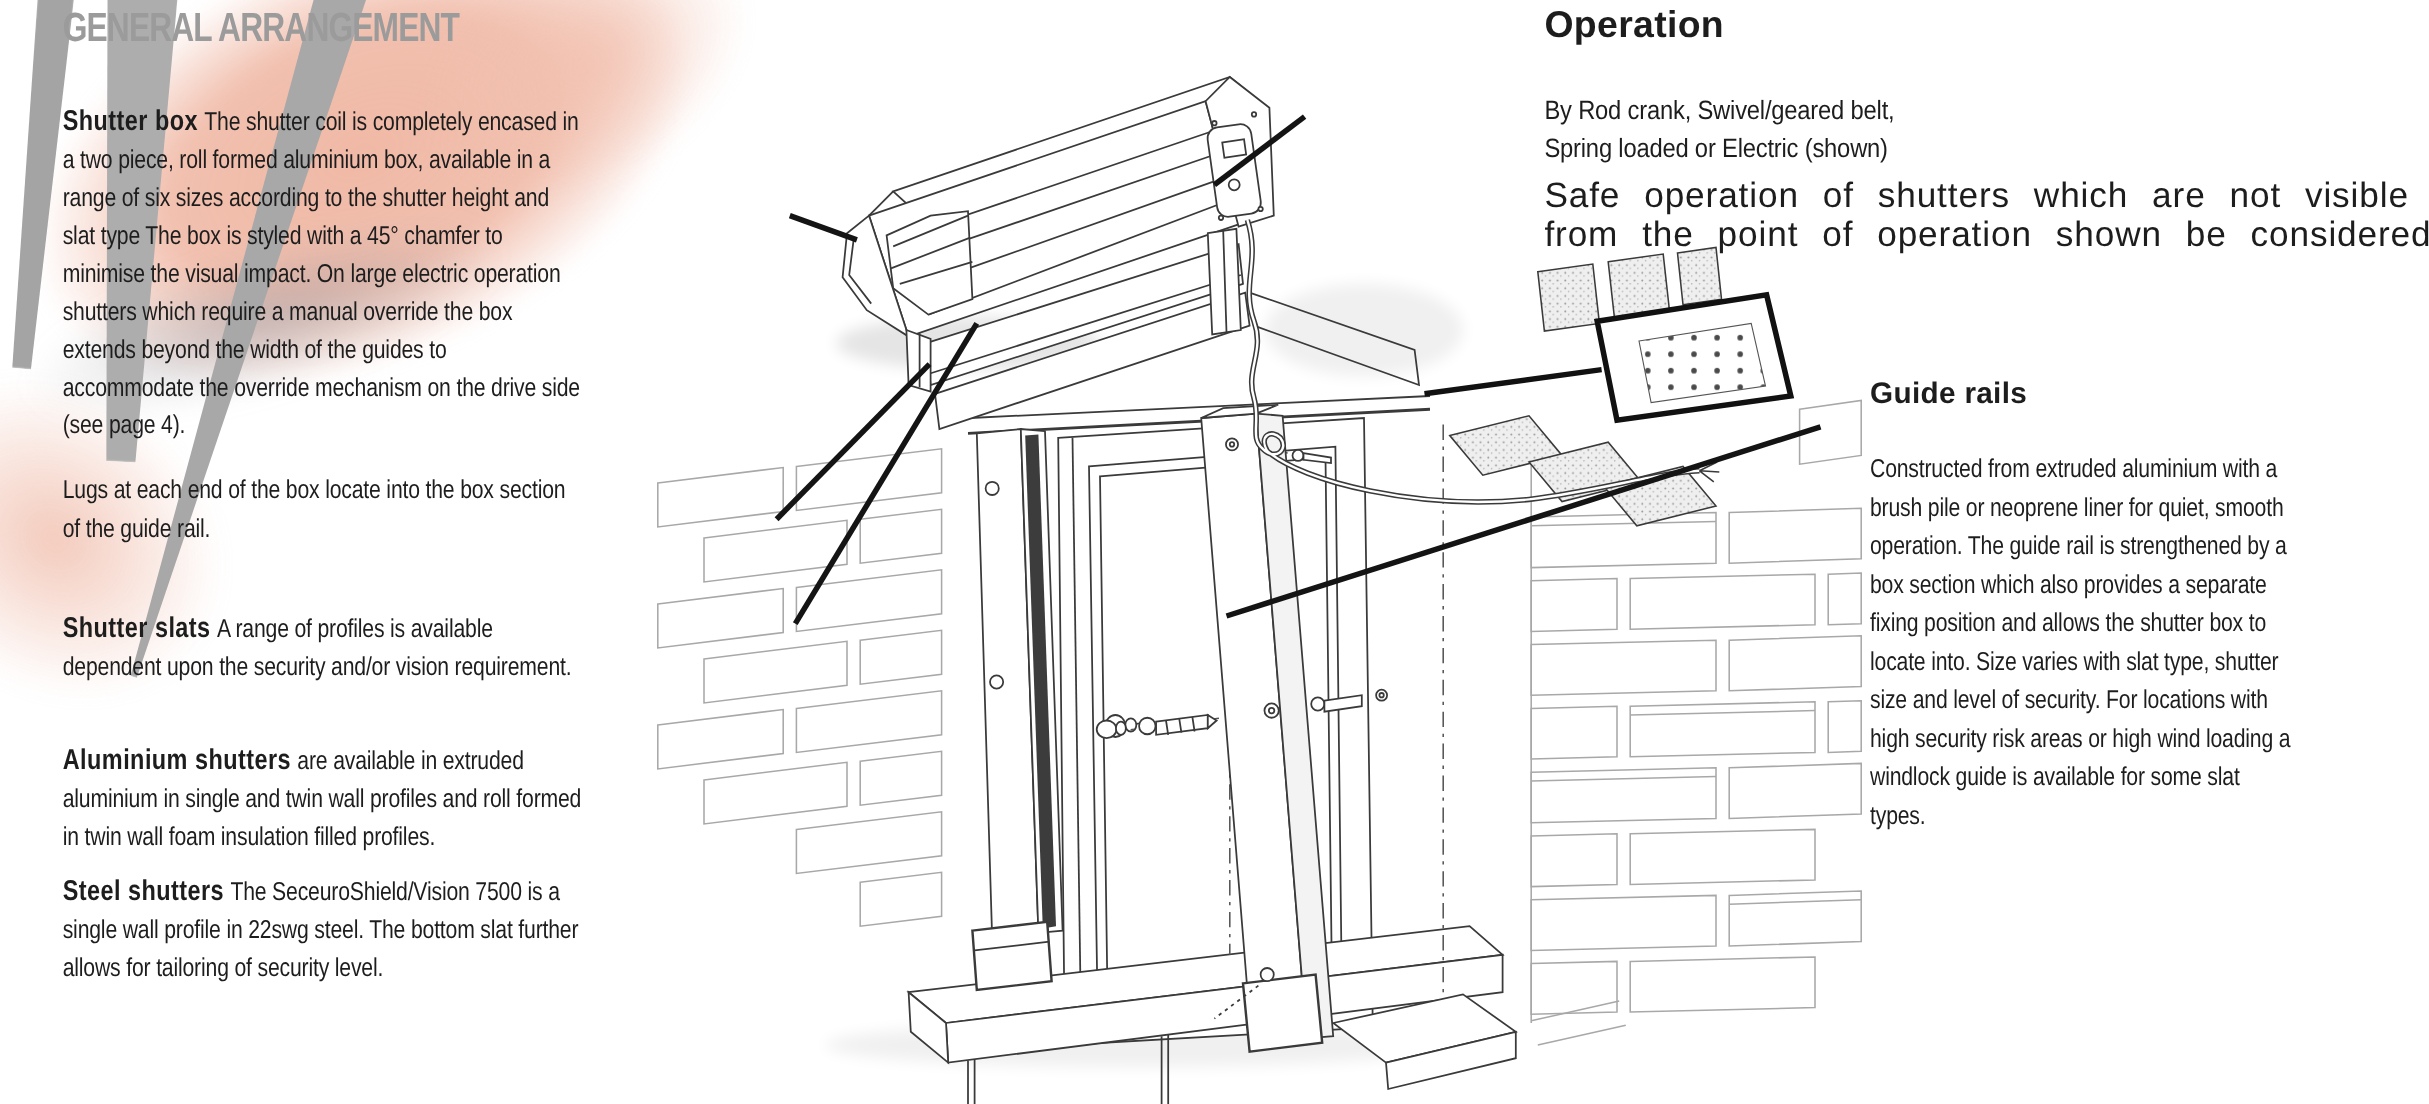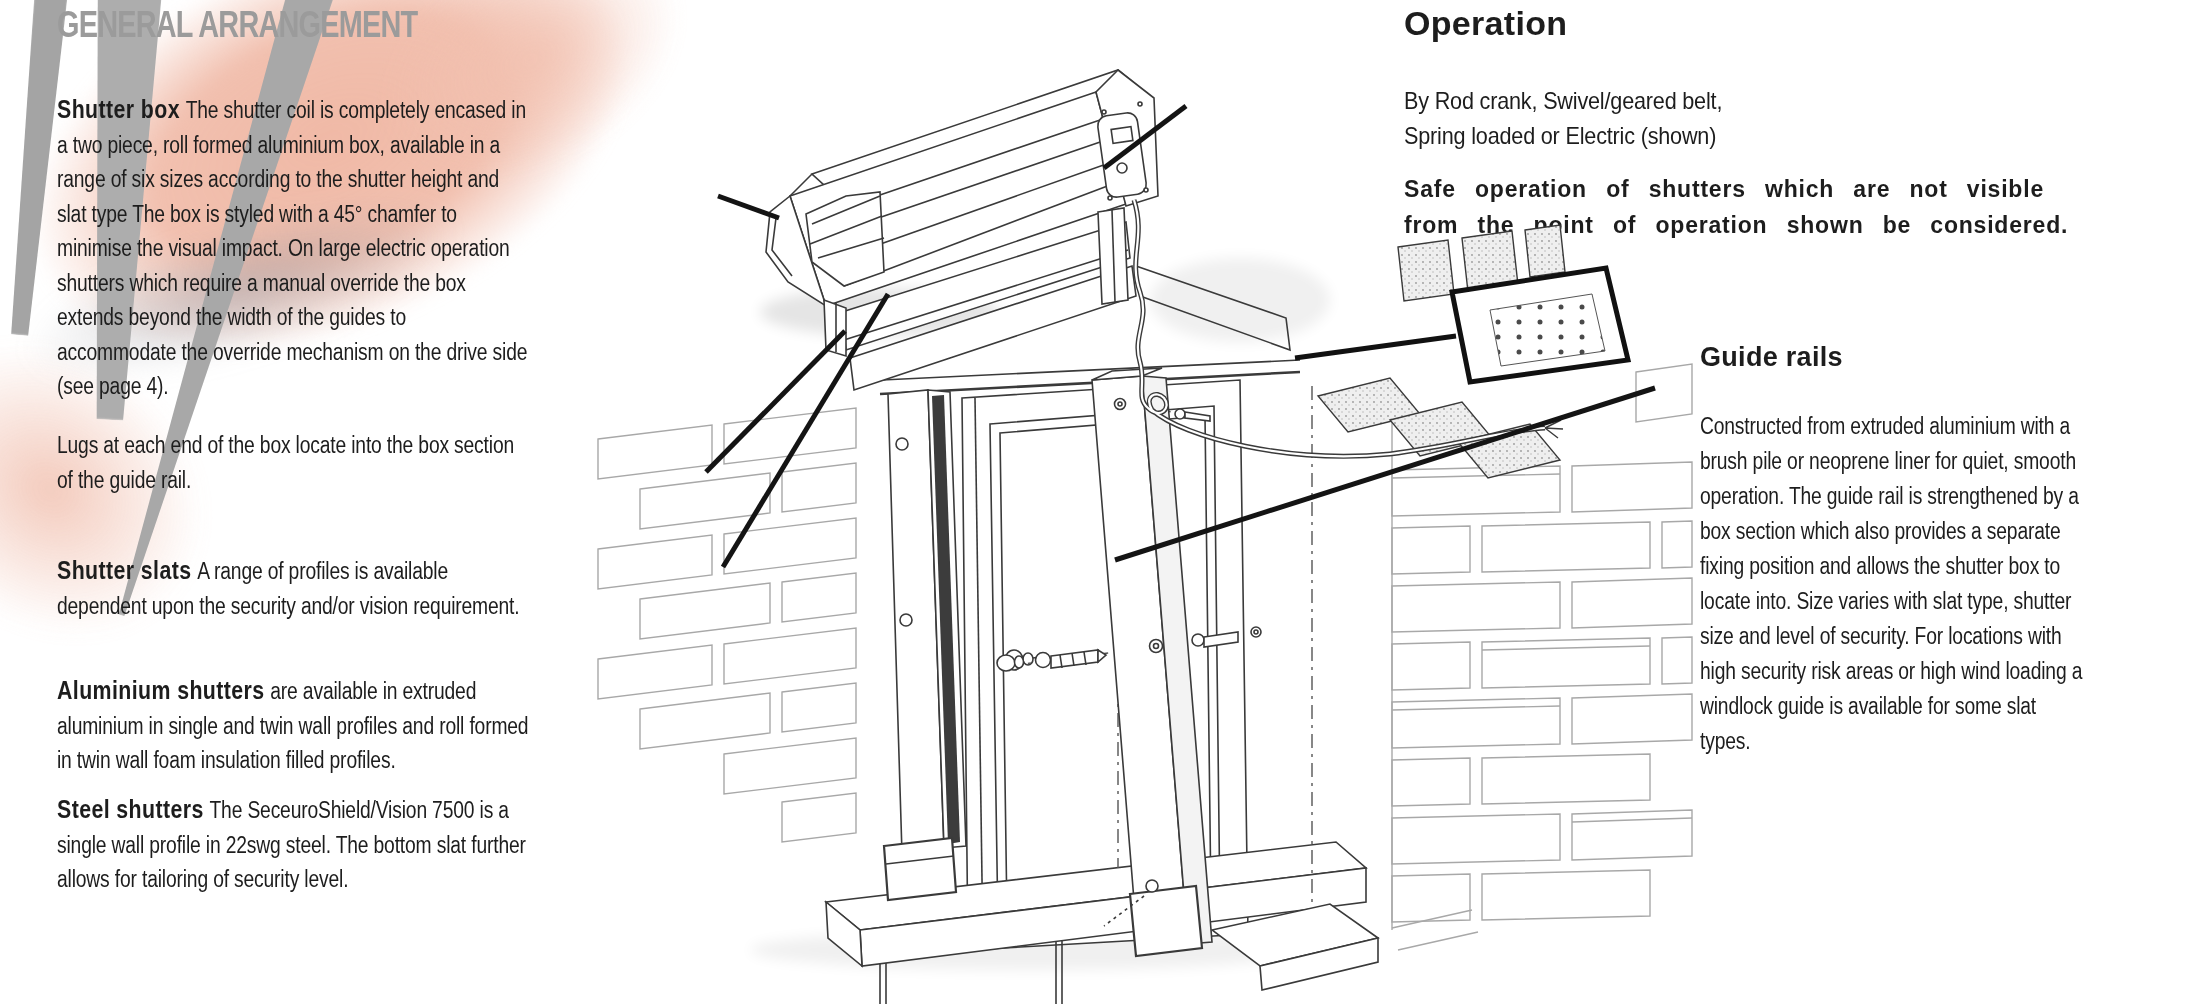--- a/index.html
+++ b/index.html
@@ -24,21 +24,21 @@
         clip-path:polygon(0 0,100% 0,58% 100%,46% 100%);}
   .title{position:absolute;left:57px;top:4px;font-size:37px;font-weight:bold;color:#9b9b9b;
          letter-spacing:-1px;transform:scaleX(.78);transform-origin:0 0;white-space:nowrap;}
   .colL{position:absolute;left:57px;top:0;width:580px;transform:scaleX(.82);transform-origin:0 0;}
   .colL p{position:absolute;margin:0;font-size:23.5px;line-height:34.5px;letter-spacing:-.2px;width:575px;}
   .runin{font-weight:bold;font-size:26px;letter-spacing:.5px;margin-right:7px;}
   .p1{top:92px;} .p2{top:428px;} .p3{top:553px;} .p4{top:673px;} .p5{top:792px;}
   .opBlock{position:absolute;left:1404px;top:0;width:800px;}
   .opHead{font-size:34px;font-weight:bold;margin:4px 0 0 0;letter-spacing:.3px;}
   .opLines{margin-top:40px;font-size:24px;line-height:35px;letter-spacing:-.2px;transform:scaleX(.9);transform-origin:0 0;width:880px;}
-  .opWarn{margin-top:18px;font-size:23px;line-height:36px;font-weight:bold;letter-spacing:.8px;word-spacing:12px;white-space:nowrap;}
+  .opWarn{margin-top:6px;font-size:32px;line-height:36px;font-weight:normal;letter-spacing:.8px;word-spacing:12px;white-space:nowrap;}
   .grBlock{position:absolute;left:1700px;top:342px;width:510px;}
   .grHead{font-size:27px;font-weight:bold;margin:0;letter-spacing:.3px;}
   .grBody{margin-top:36px;font-size:23.5px;line-height:35px;letter-spacing:-.2px;width:470px;
           transform:scaleX(.82);transform-origin:0 0;}
   svg{position:absolute;left:0;top:0;}
 </style>
 </head>
 <body>
 
 <div class="bg">

